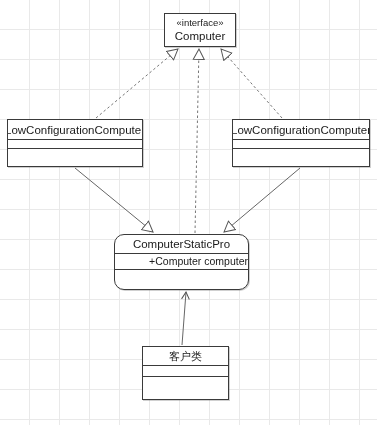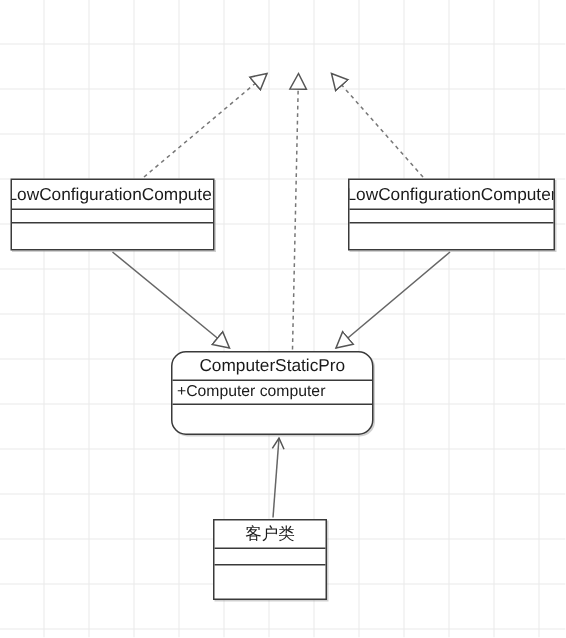--- a/index.html
+++ b/index.html
@@ -50,21 +50,21 @@
     white-space: nowrap;
   }
   .compartment + .compartment {
     border-top: 1px solid #3a3a3a;
   }
   .comp-title {
     flex-direction: column;
     justify-content: center;
   }
   .comp-attrs {
-    justify-content: flex-start;
+    justify-content: flex-end;
     padding-left: 3px;
   }
   .comp-empty {
     justify-content: flex-start;
   }
   .stereotype {
     display: block;
     font-size: 9.5px;
     line-height: 12px;
     text-align: center;
@@ -91,21 +91,21 @@
   #box-low-right  { left: 232px; top: 119px; width: 138px; height: 48px; }
   #box-low-right .comp-title { height: 19px; }
   #box-low-right .comp-attrs { height: 9px; }
   #box-low-right .comp-empty { flex: 1; }
 
   #box-static-pro { left: 114px; top: 234px; width: 135px; height: 56px; border-radius: 10px; }
   #box-static-pro .comp-title { height: 18px; }
   #box-static-pro .comp-attrs { height: 16px; }
   #box-static-pro .comp-empty { flex: 1; }
 
-  #box-client     { left: 142px; top: 346px; width: 76px;  height: 54px; }
+  #box-client     { left: 142px; top: 346px; width: 87px;  height: 54px; }
   #box-client .comp-title { height: 18px; }
   #box-client .comp-attrs { height: 11px; }
   #box-client .comp-empty { flex: 1; }
   #box-client .classname { font-size: 11px; }
 </style>
 </head>
 <body>
 
 <div id="canvas">
 
@@ -125,20 +125,26 @@
 
     <line x1="282" y1="118" x2="221" y2="49" stroke="#777777" stroke-width="1" stroke-dasharray="2.5,2.5" marker-end="url(#hollowTri)"></line>
 
     <line x1="75" y1="168" x2="153" y2="232" stroke="#666666" stroke-width="1" marker-end="url(#hollowTri)"></line>
 
     <line x1="300" y1="168" x2="224" y2="232" stroke="#666666" stroke-width="1" marker-end="url(#hollowTri)"></line>
 
     <line x1="182" y1="345" x2="186" y2="292" stroke="#666666" stroke-width="1" marker-end="url(#openArrow)"></line>
   </svg>
 
+  <div class="uml-box" id="box-interface">
+    <div class="compartment comp-title">
+      <span class="stereotype">«interface»</span>
+      <span class="classname">Computer</span>
+    </div>
+  </div>
 
   <div class="uml-box" id="box-low-left">
     <div class="compartment comp-title">
       <span class="classname">LowConfigurationComputer</span>
     </div>
     <div class="compartment comp-attrs">
       <span class="attr-text"></span>
     </div>
     <div class="compartment comp-empty">
       <span class="attr-text"></span>

